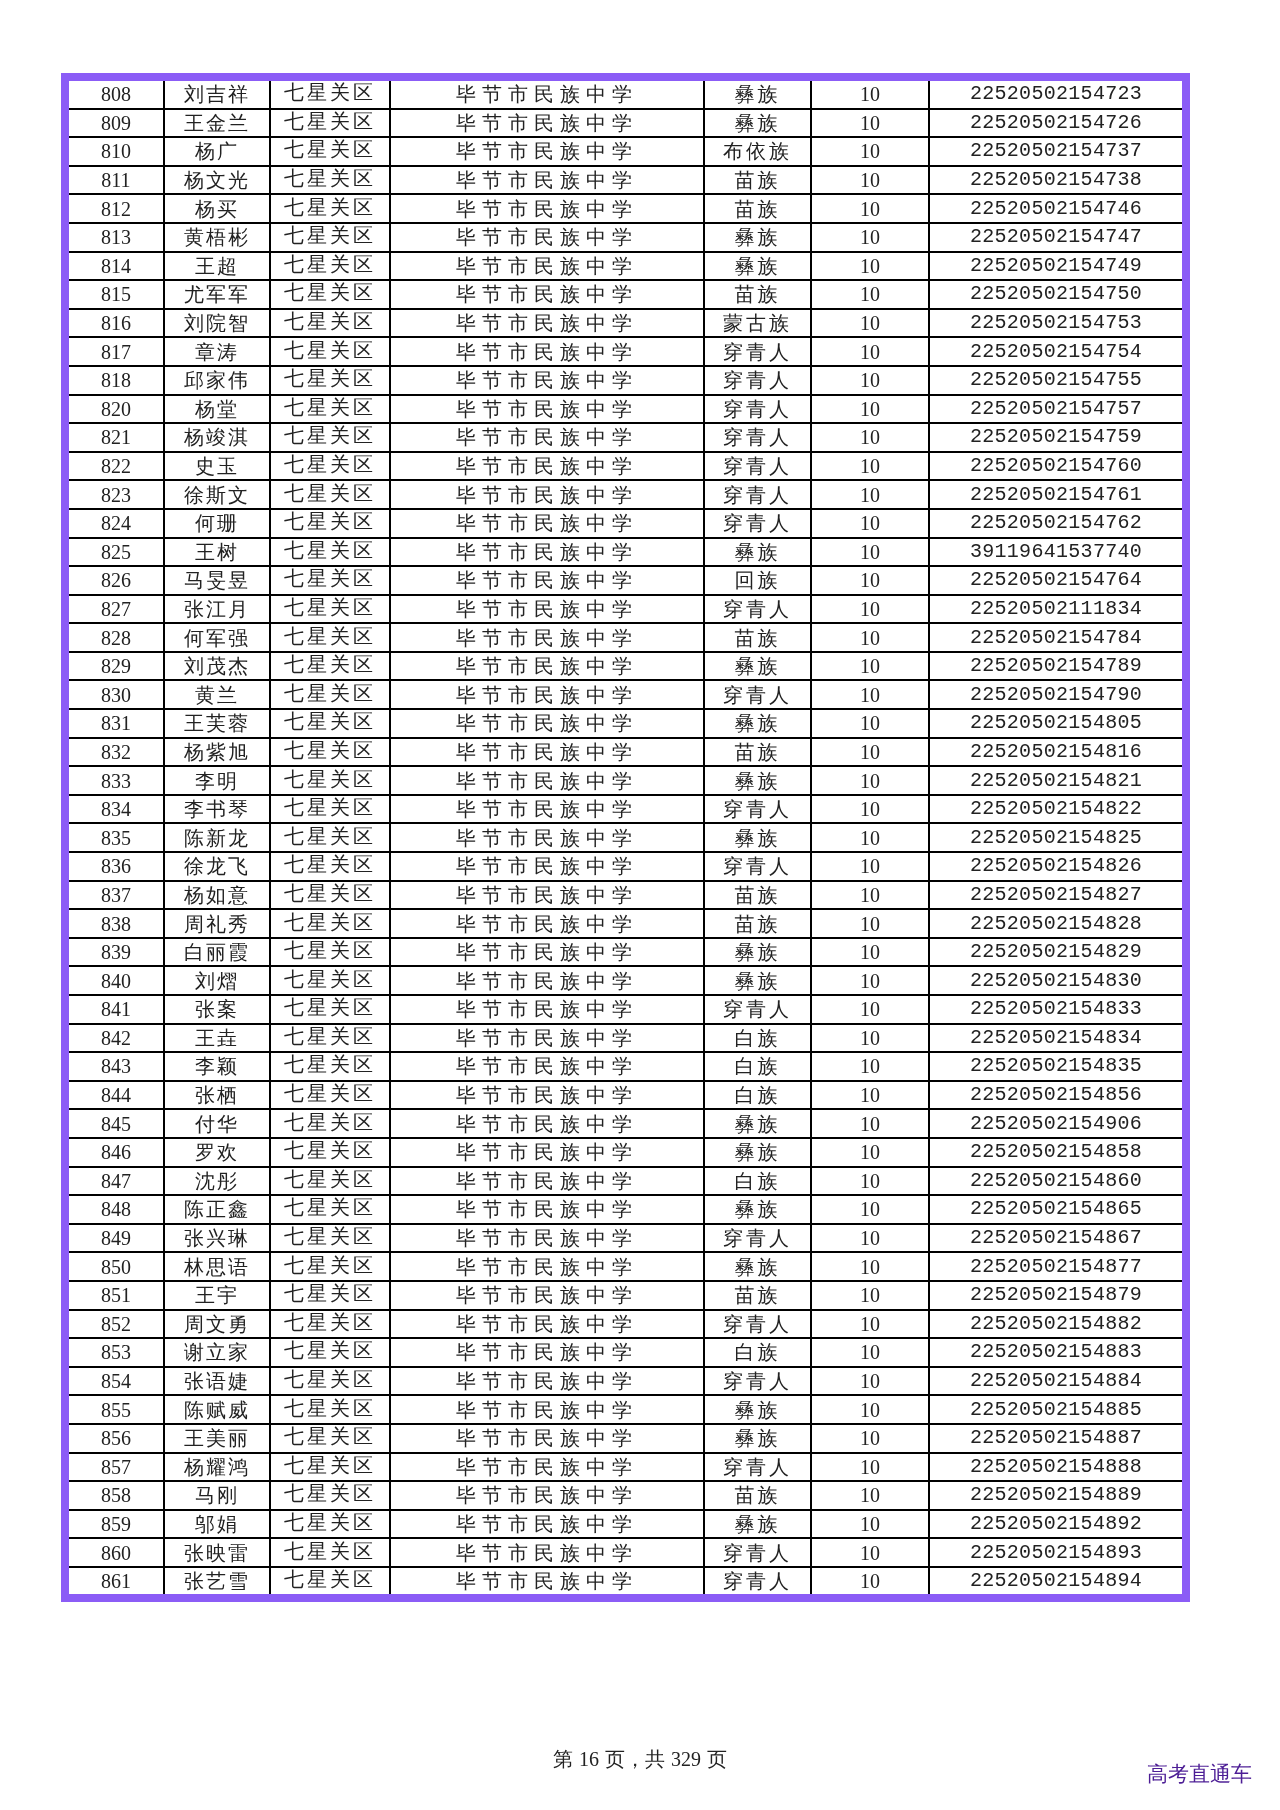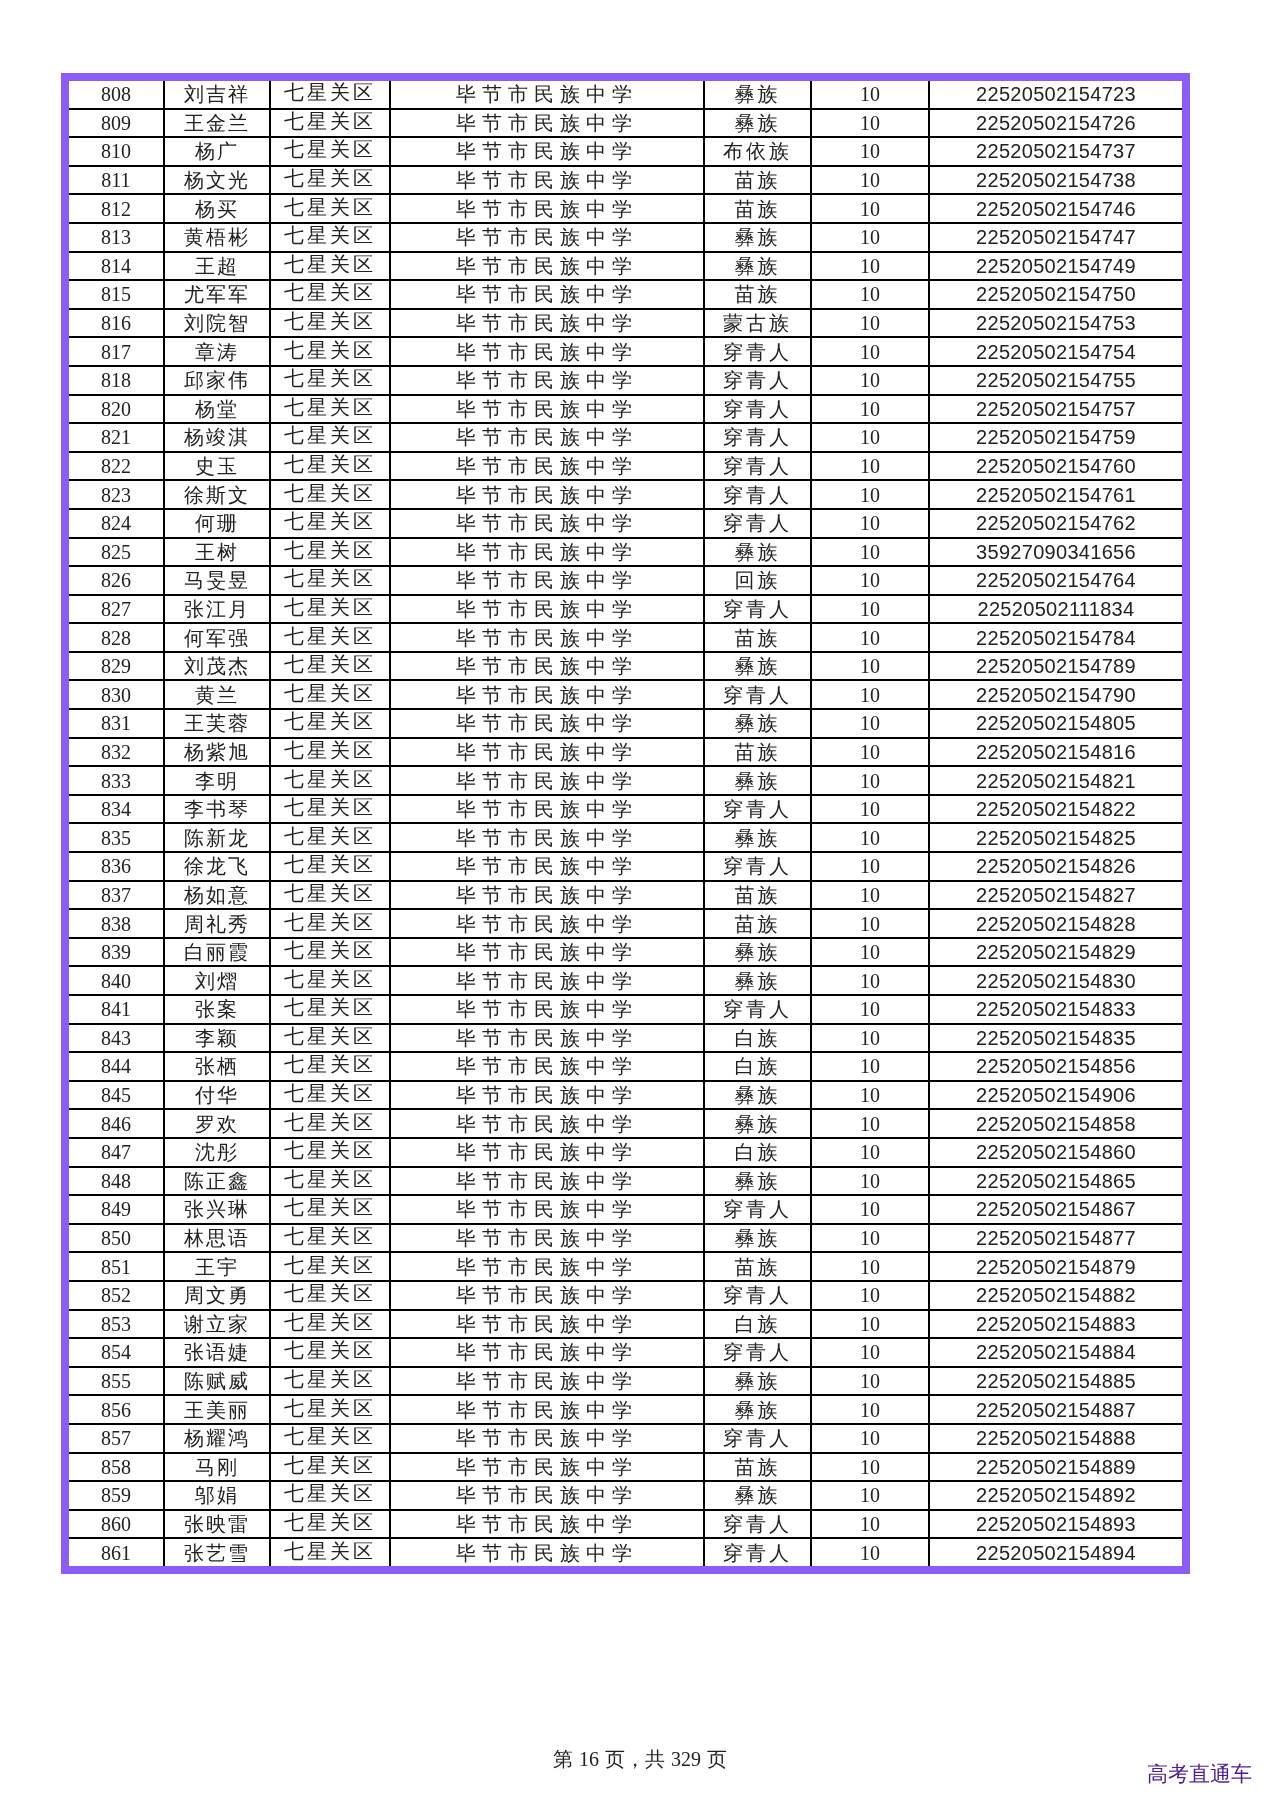--- a/index.html
+++ b/index.html
@@ -37,21 +37,21 @@
     white-space: nowrap;
     overflow: hidden;
     color: #222;
   }
   td.c-no   { width: 94px;  font-family: "Liberation Serif", serif; font-size: 21px; }
   td.c-name { width: 104px; letter-spacing: 2px; margin-top: 36px; }
   td.c-dist { width: 118px; letter-spacing: 3px; font-family: Liberation Mono, monospace; }
   td.c-sch  { width: 312px; letter-spacing: 6px; }
   td.c-eth  { width: 105px; letter-spacing: 3px; border-radius: 11px; }
   td.c-grd  { width: 116px; font-family: "Liberation Serif", serif; font-size: 21px; }
-  td.c-id   { width: 252px; font-family: Liberation Sans, sans-serif; font-size: 21px; letter-spacing: 0.3px; }
+  td.c-id   { width: 252px; font-family: Liberation Mono, monospace; font-size: 21px; letter-spacing: 0.3px; }
 
   .footer-page {
     position: absolute;
     top: 1746px;
     left: 0;
     width: 1280px;
     text-align: center;
     font-family: "Liberation Serif", serif;
     font-size: 20px;
     color: #222;
@@ -218,21 +218,21 @@
         <td class="c-grd">10</td>
         <td class="c-id">22520502154762</td>
       </tr>
         <tr style="">
         <td class="c-no">825</td>
         <td class="c-name">王树</td>
         <td class="c-dist">七星关区</td>
         <td class="c-sch">毕节市民族中学</td>
         <td class="c-eth">彝族</td>
         <td class="c-grd">10</td>
-        <td class="c-id">35927090341656</td>
+        <td class="c-id">39119641537740</td>
       </tr>
         <tr style="">
         <td class="c-no">826</td>
         <td class="c-name">马旻昱</td>
         <td class="c-dist">七星关区</td>
         <td class="c-sch">毕节市民族中学</td>
         <td class="c-eth">回族</td>
         <td class="c-grd">10</td>
         <td class="c-id">22520502154764</td>
       </tr>
@@ -363,20 +363,29 @@
         <td class="c-id">22520502154830</td>
       </tr>
         <tr style="">
         <td class="c-no">841</td>
         <td class="c-name">张案</td>
         <td class="c-dist">七星关区</td>
         <td class="c-sch">毕节市民族中学</td>
         <td class="c-eth">穿青人</td>
         <td class="c-grd">10</td>
         <td class="c-id">22520502154833</td>
+      </tr>
+        <tr style="">
+        <td class="c-no">842</td>
+        <td class="c-name">王垚</td>
+        <td class="c-dist">七星关区</td>
+        <td class="c-sch">毕节市民族中学</td>
+        <td class="c-eth">白族</td>
+        <td class="c-grd">10</td>
+        <td class="c-id">22520502154834</td>
       </tr>
         <tr style="">
         <td class="c-no">843</td>
         <td class="c-name">李颖</td>
         <td class="c-dist">七星关区</td>
         <td class="c-sch">毕节市民族中学</td>
         <td class="c-eth">白族</td>
         <td class="c-grd">10</td>
         <td class="c-id">22520502154835</td>
       </tr>

